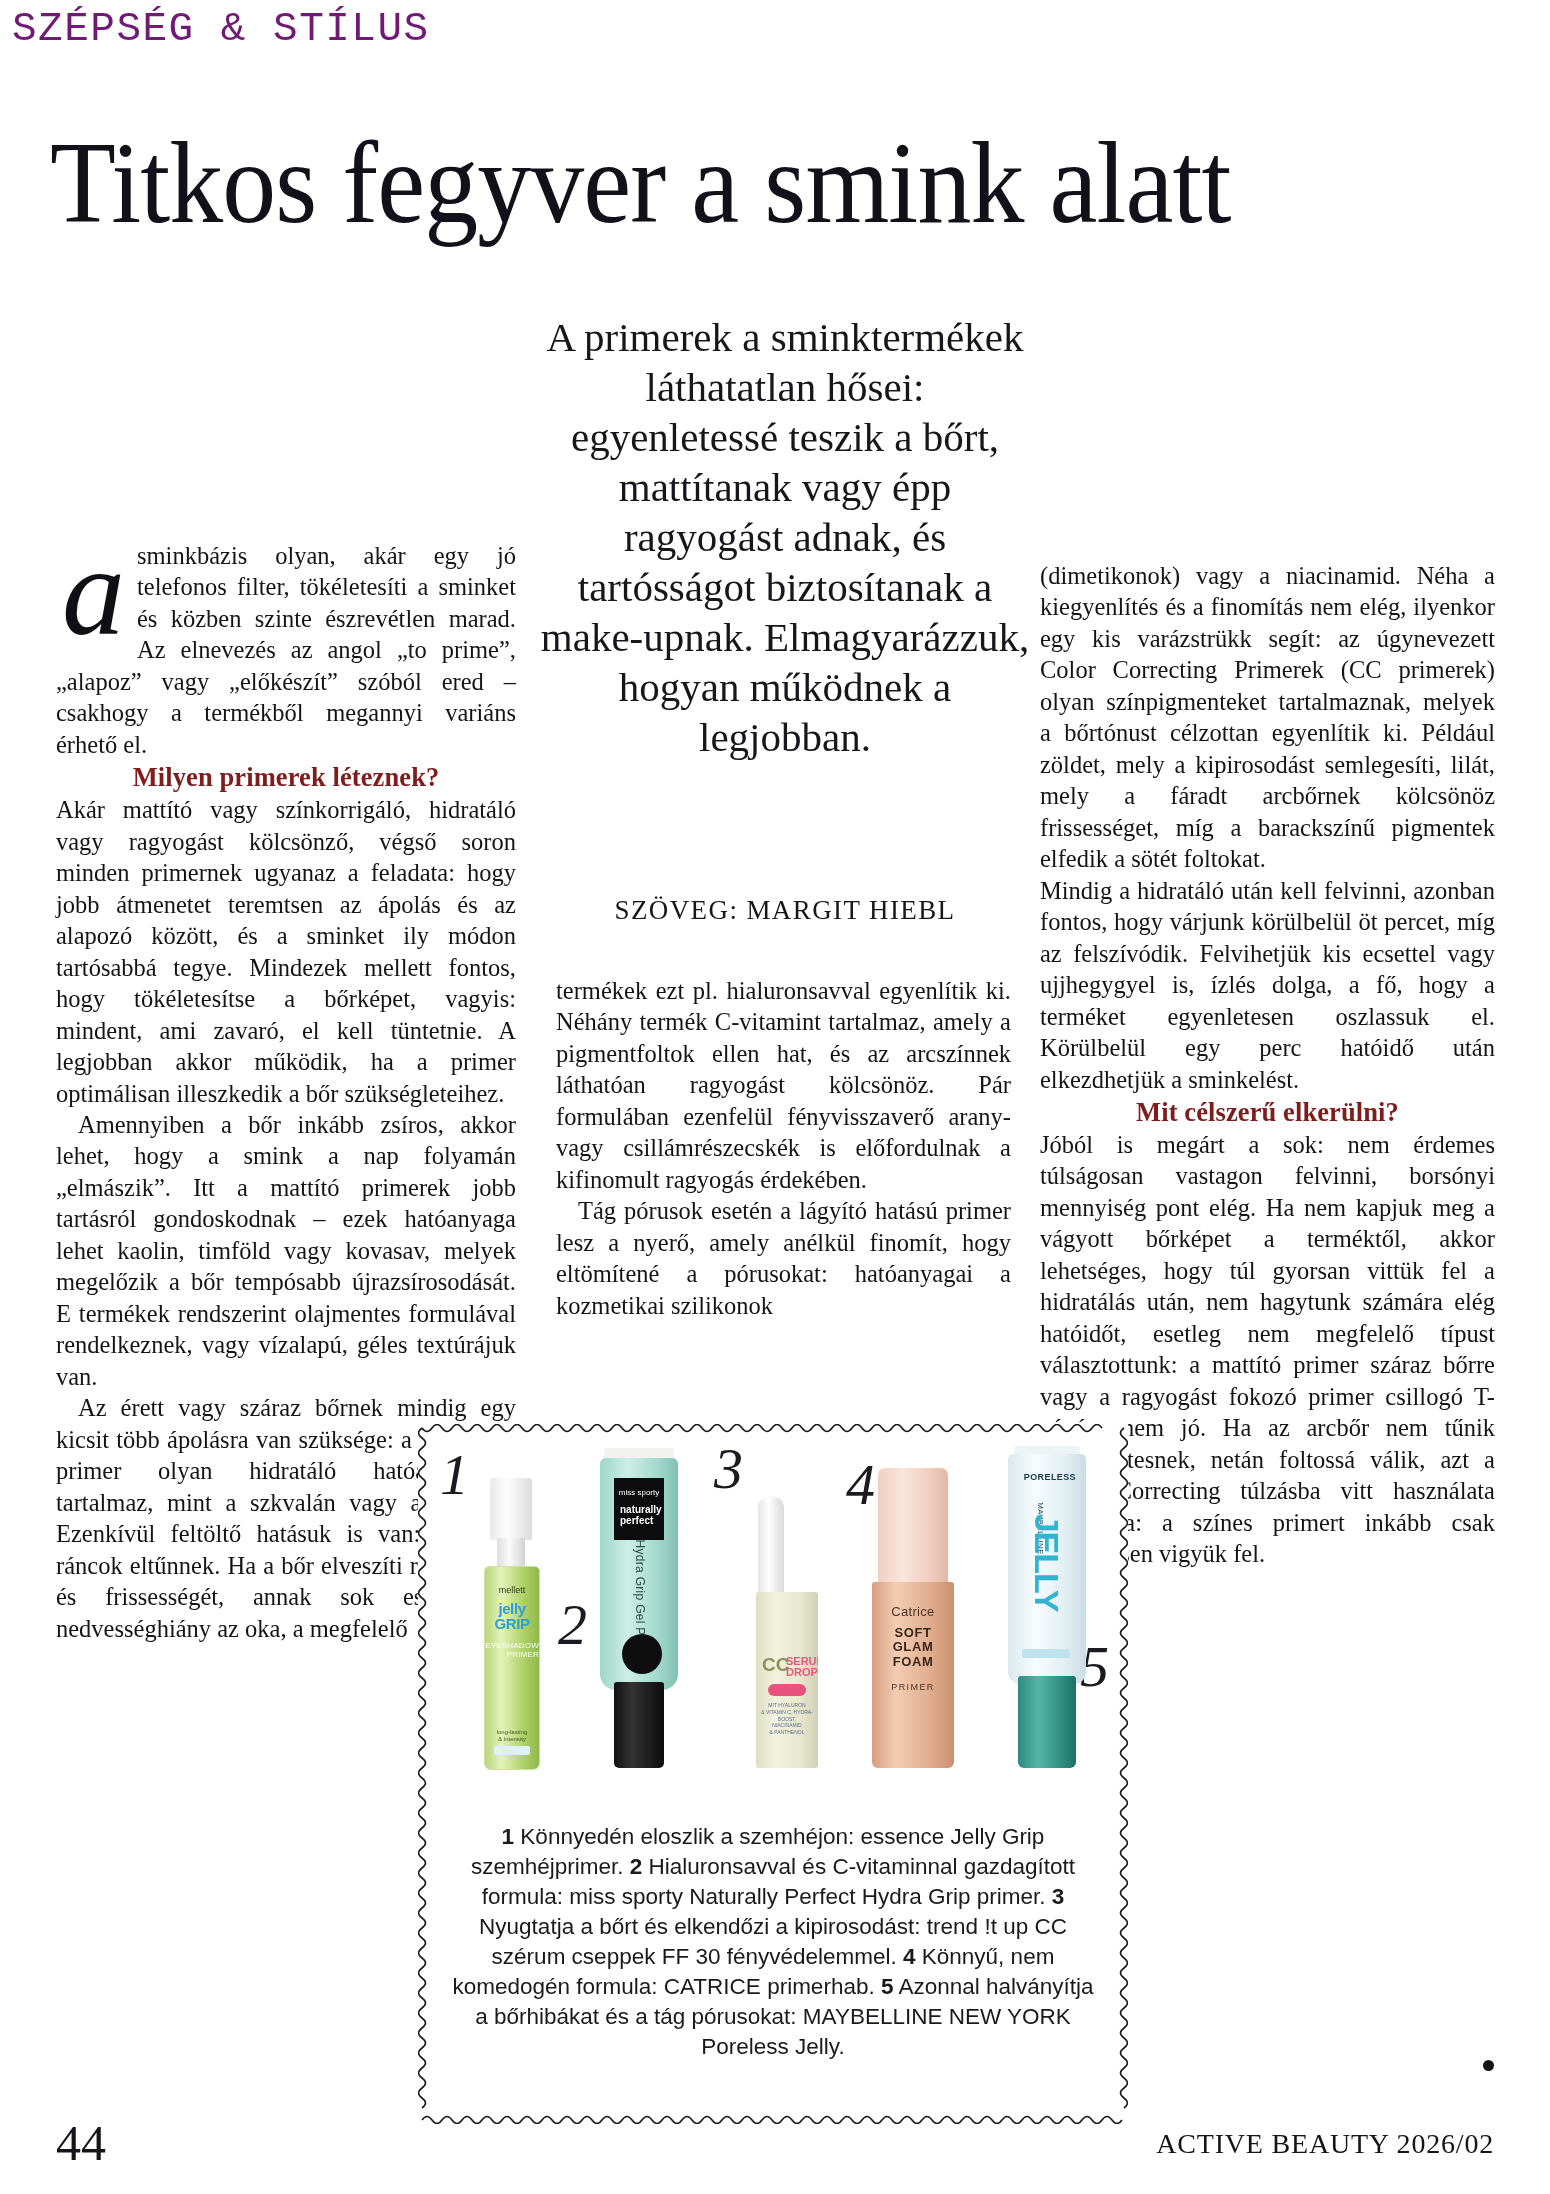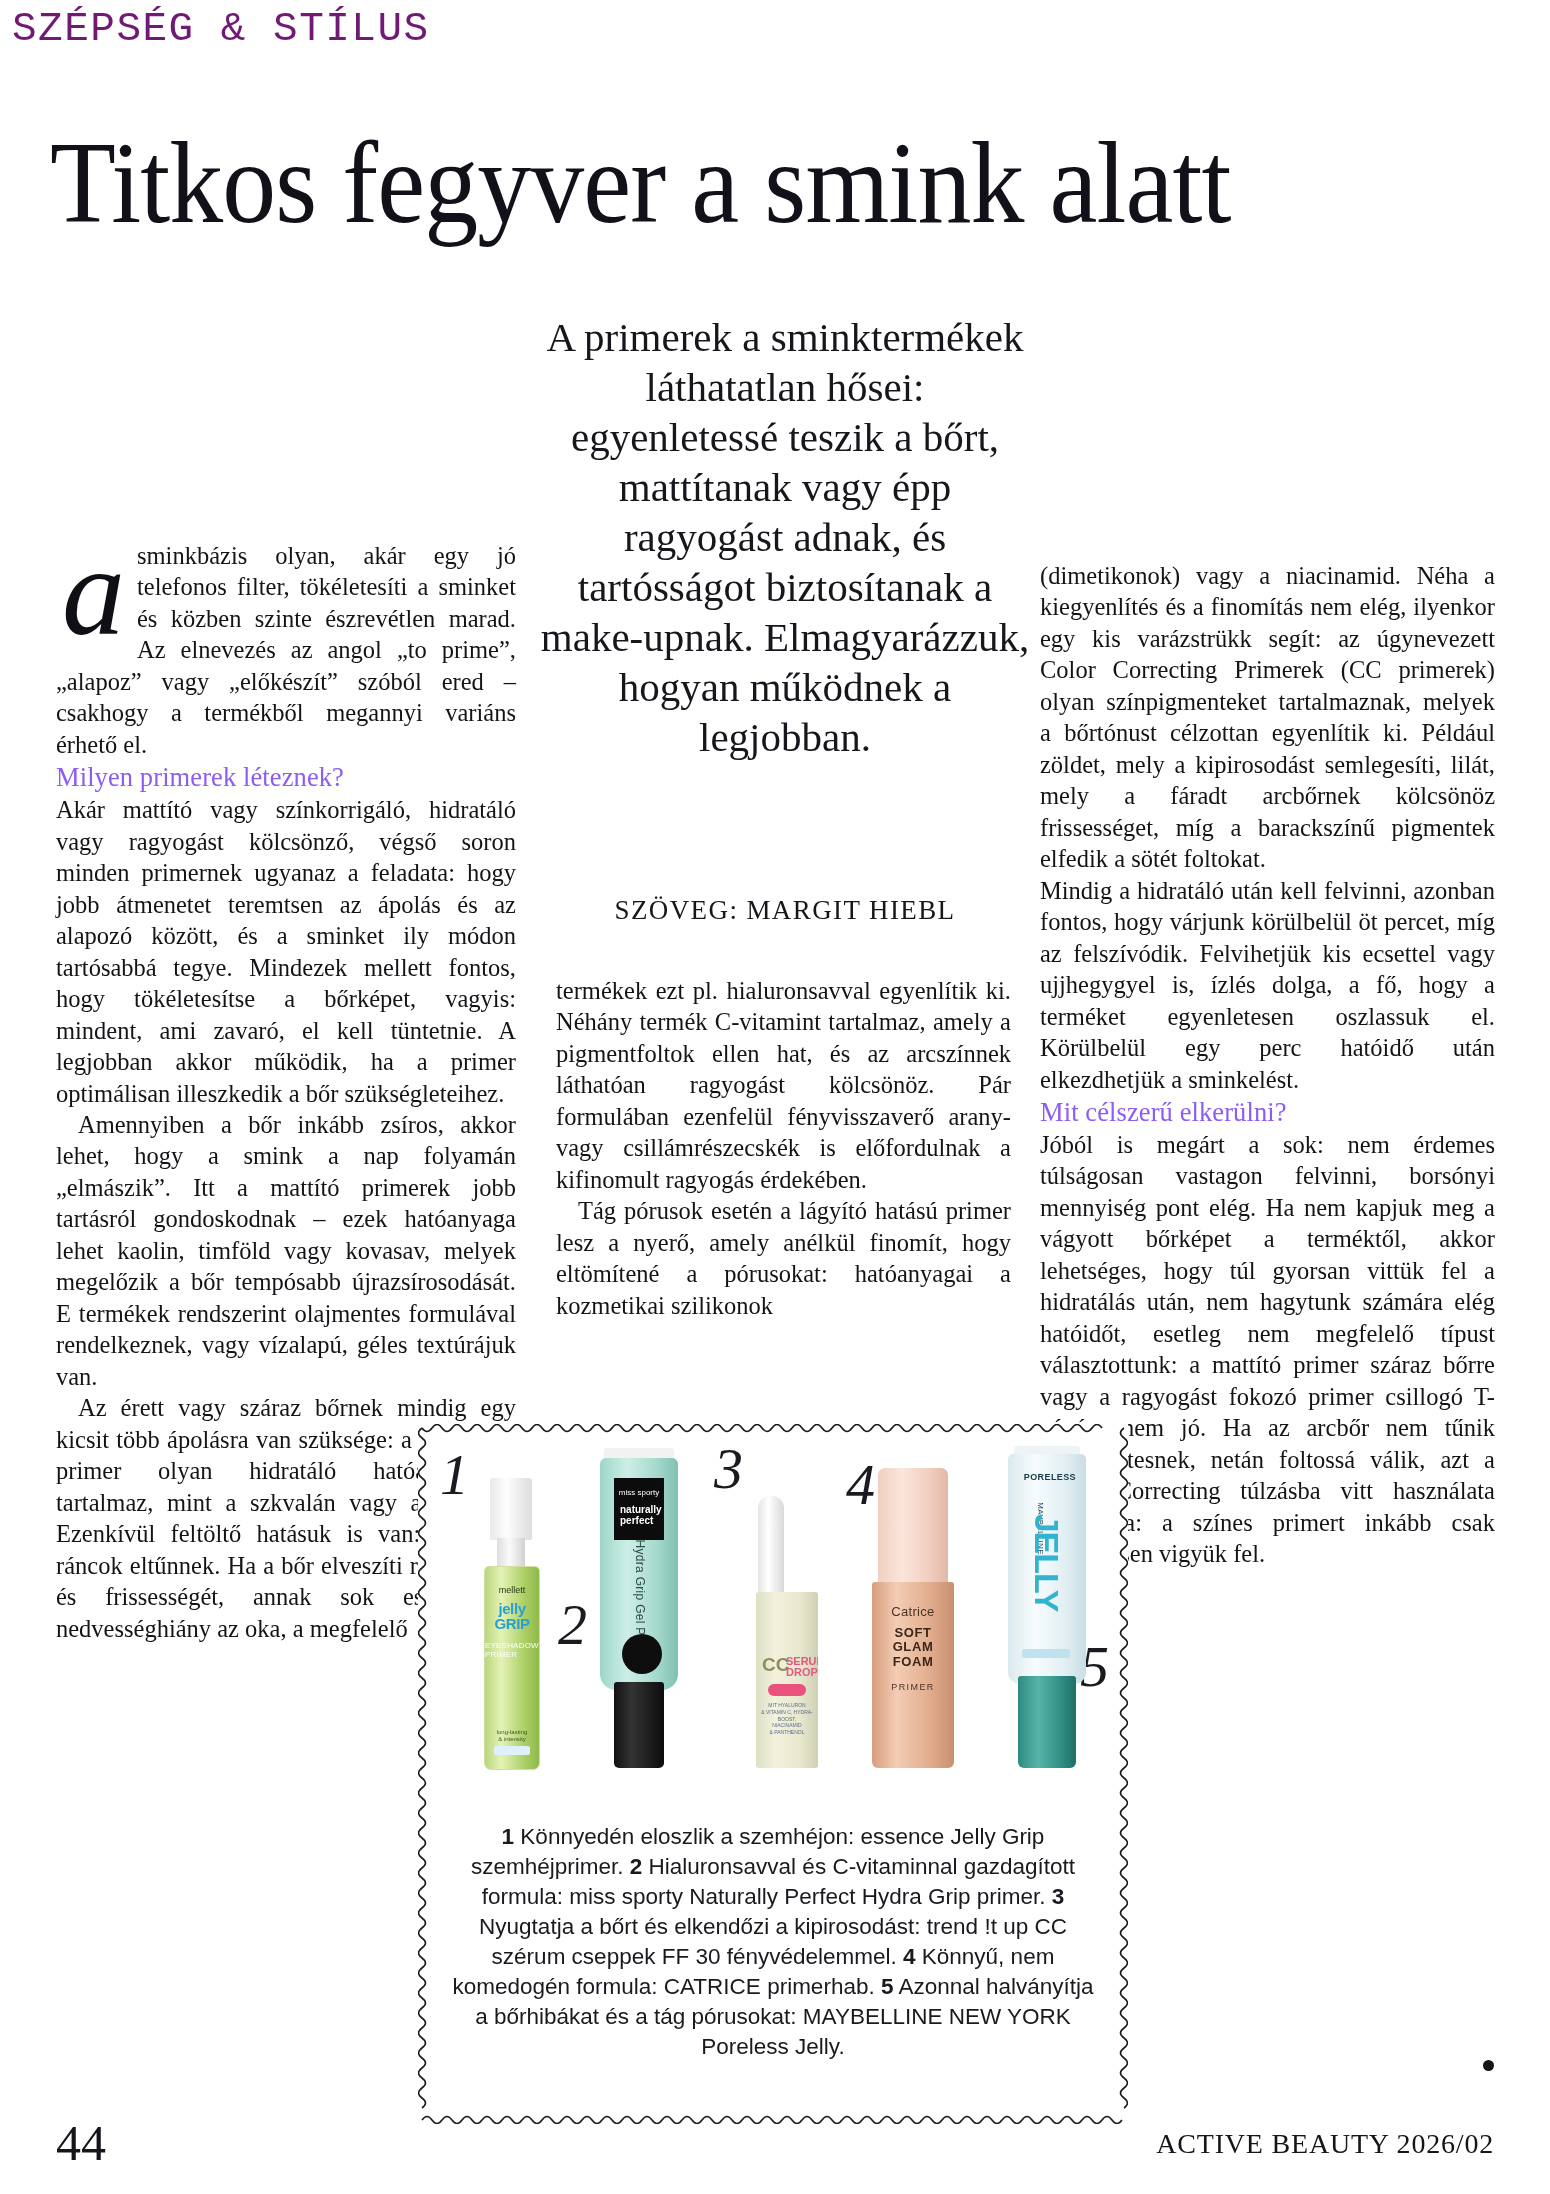--- a/index.html
+++ b/index.html
@@ -69,25 +69,26 @@
     font-family: "Liberation Serif", serif;
     font-style: italic;
     font-size: 126px;
     line-height: 0.76;
     padding: 8px 12px 0 6px;
     margin-top: -4px;
     color: #100f16;
   }
 
   .subhead {
-    font-weight: normal;
+    font-weight: bold;
     font-size: 26.5px;
+    text-align: center;
     margin: 16px 0 4px 0;
     text-indent: 0 !important;
-    color: #8b5cf6;
+    color: #7f1d1d;
     letter-spacing: .1px;
   }
 
   
   .lead {
     position: absolute;
     left: 540px;
     top: 312px;
     width: 490px;
     text-align: center;
@@ -166,21 +167,21 @@
   .p1 .lbl-brand {
     position:absolute; top:18px; left:0; width:100%; text-align:center;
     font-family:"Liberation Sans",sans-serif; font-size:9px; color:#2b3b14;
   }
   .p1 .lbl-main {
     position:absolute; top:34px; left:0; width:100%; text-align:center;
     font-family:"Liberation Sans",sans-serif; font-weight:bold; font-size:15px;
     color:#2a9fd4; line-height:1.02; letter-spacing:-.4px;
   }
   .p1 .lbl-sub {
-    position:absolute; top:74px; left:0; width:100%; text-align:left;
+    position:absolute; top:74px; left:0; width:100%; text-align:right;
     font-family:"Liberation Sans",sans-serif; font-size:8px; color:#fefefe;
     line-height:1.15; letter-spacing:.2px;
   }
   .p1 .lbl-foot {
     position:absolute; bottom:26px; left:0; width:100%; text-align:center;
     font-family:"Liberation Sans",sans-serif; font-size:6px; color:#3e5320;
     line-height:1.2;
   }
   .p1 .chip {
     position:absolute; bottom:14px; left:9px; width:36px; height:9px;

